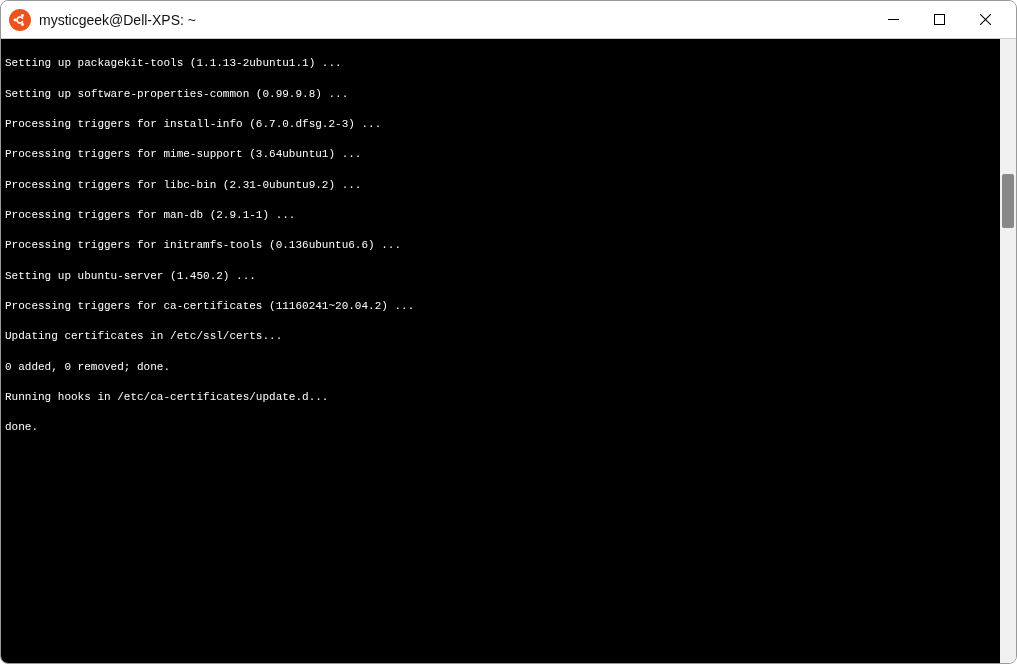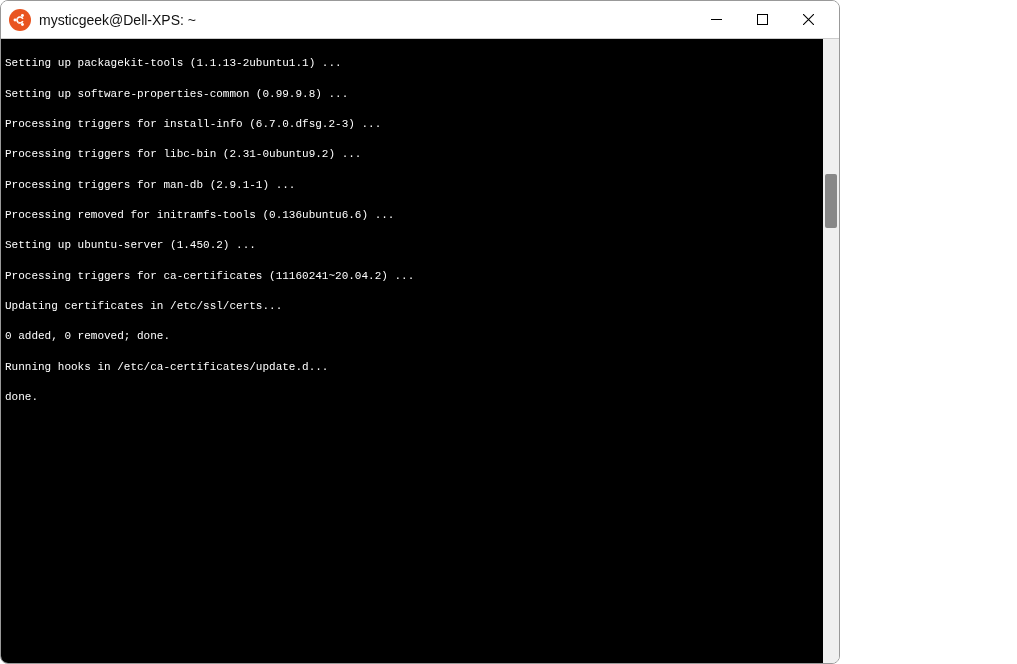--- a/index.html
+++ b/index.html
@@ -4,21 +4,21 @@
   <style>
     * { margin: 0; padding: 0; box-sizing: border-box; }
     body {
       font-family: -apple-system, BlinkMacSystemFont, "Segoe UI", sans-serif;
       background: #fff;
       width: 1017px;
       height: 664px;
       overflow: hidden;
     }
     .window {
-      width: 840px;
+      width: 1017px;
       height: 664px;
       border: 1px solid #999;
       border-radius: 8px;
       overflow: hidden;
       display: flex;
       flex-direction: column;
       background: #fff;
     }
     .titlebar {
       height: 38px;
@@ -128,23 +128,24 @@
           </svg>
       </div>
     </div>
   </div>
 
   <div class="terminal-container">
     <div class="terminal">
 <span class="line">Setting up packagekit-tools (1.1.13-2ubuntu1.1) ...</span>
 <span class="line">Setting up software-properties-common (0.99.9.8) ...</span>
 <span class="line">Processing triggers for install-info (6.7.0.dfsg.2-3) ...</span>
+<span class="line">Processing triggers for mime-support (3.64ubuntu1) ...</span>
 <span class="line">Processing triggers for libc-bin (2.31-0ubuntu9.2) ...</span>
 <span class="line">Processing triggers for man-db (2.9.1-1) ...</span>
-<span class="line">Processing removed for initramfs-tools (0.136ubuntu6.6) ...</span>
+<span class="line">Processing triggers for initramfs-tools (0.136ubuntu6.6) ...</span>
 <span class="line">Setting up ubuntu-server (1.450.2) ...</span>
 <span class="line">Processing triggers for ca-certificates (11160241~20.04.2) ...</span>
 <span class="line">Updating certificates in /etc/ssl/certs...</span>
 <span class="line">0 added, 0 removed; done.</span>
 <span class="line">Running hooks in /etc/ca-certificates/update.d...</span>
 <span class="line">done.</span>
 
 
 
 

